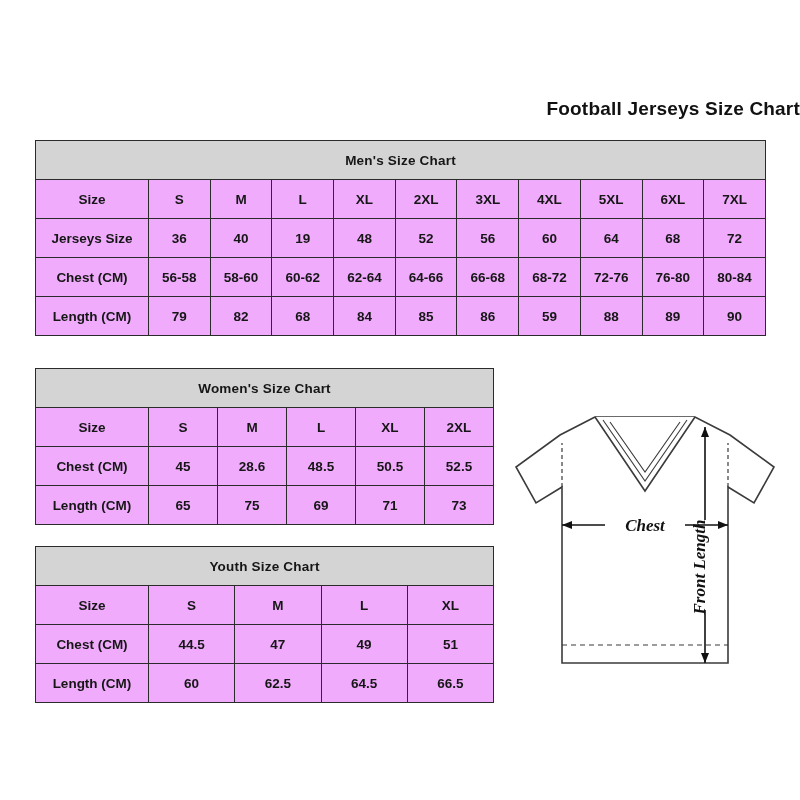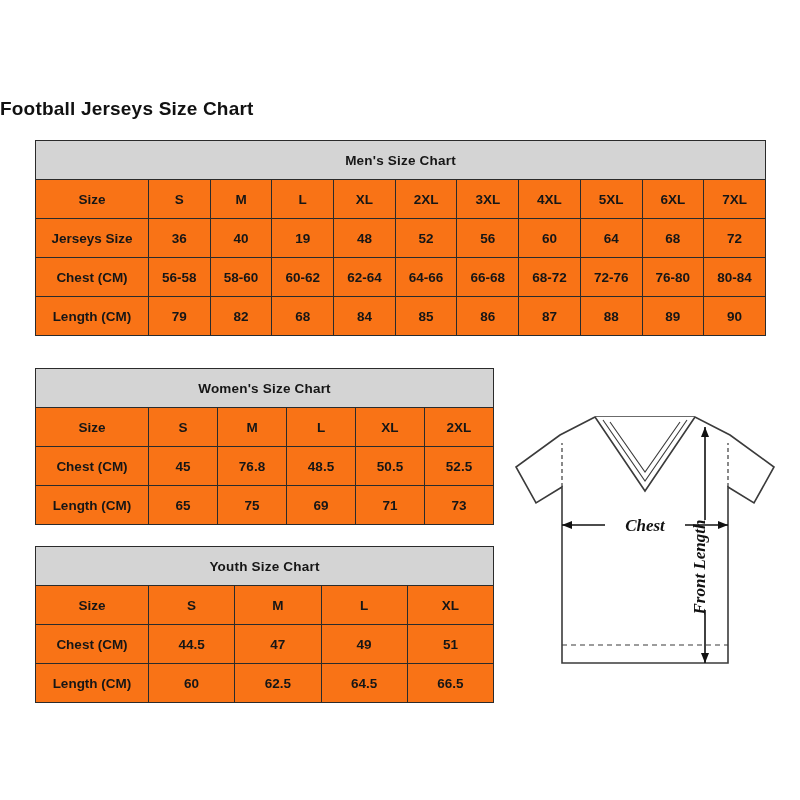--- a/index.html
+++ b/index.html
@@ -18,31 +18,31 @@
   .page {
     position: relative;
     width: 800px;
     height: 800px;
   }
   #page-title {
     position: absolute;
     top: 98px;
     left: 0;
     width: 800px;
-    text-align: left;
+    text-align: right;
     font-size: 19px;
     font-weight: bold;
     letter-spacing: 0.2px;
     color: #111111;
   }
 
   table.size-table {
     border-collapse: collapse;
     table-layout: fixed;
-    background: #f97316;
+    background: #f0abfc;
   }
   table.size-table td, table.size-table th {
     border: 1px solid #2b2b2b;
     text-align: center;
     vertical-align: middle;
     font-size: 13.5px;
     font-weight: bold;
     color: #161616;
     padding: 0;
     height: 39px;
@@ -175,21 +175,21 @@
           <td>80-84</td>
         </tr>
         <tr>
           <td class="row-label">Length (CM)</td>
           <td>79</td>
           <td>82</td>
           <td>68</td>
           <td>84</td>
           <td>85</td>
           <td>86</td>
-          <td>87</td>
+          <td>59</td>
           <td>88</td>
           <td>89</td>
           <td>90</td>
         </tr>
       </tbody>
     </table>
   </div>
 
   <div id="womens-table-wrap">
     <table class="size-table" id="womens-table">
@@ -209,21 +209,21 @@
           <td class="row-label">Size</td>
           <td>S</td>
           <td>M</td>
           <td>L</td>
           <td>XL</td>
           <td>2XL</td>
         </tr>
         <tr>
           <td class="row-label">Chest (CM)</td>
           <td>45</td>
-          <td>76.8</td>
+          <td>28.6</td>
           <td>48.5</td>
           <td>50.5</td>
           <td>52.5</td>
         </tr>
         <tr>
           <td class="row-label">Length (CM)</td>
           <td>65</td>
           <td>75</td>
           <td>69</td>
           <td>71</td>

